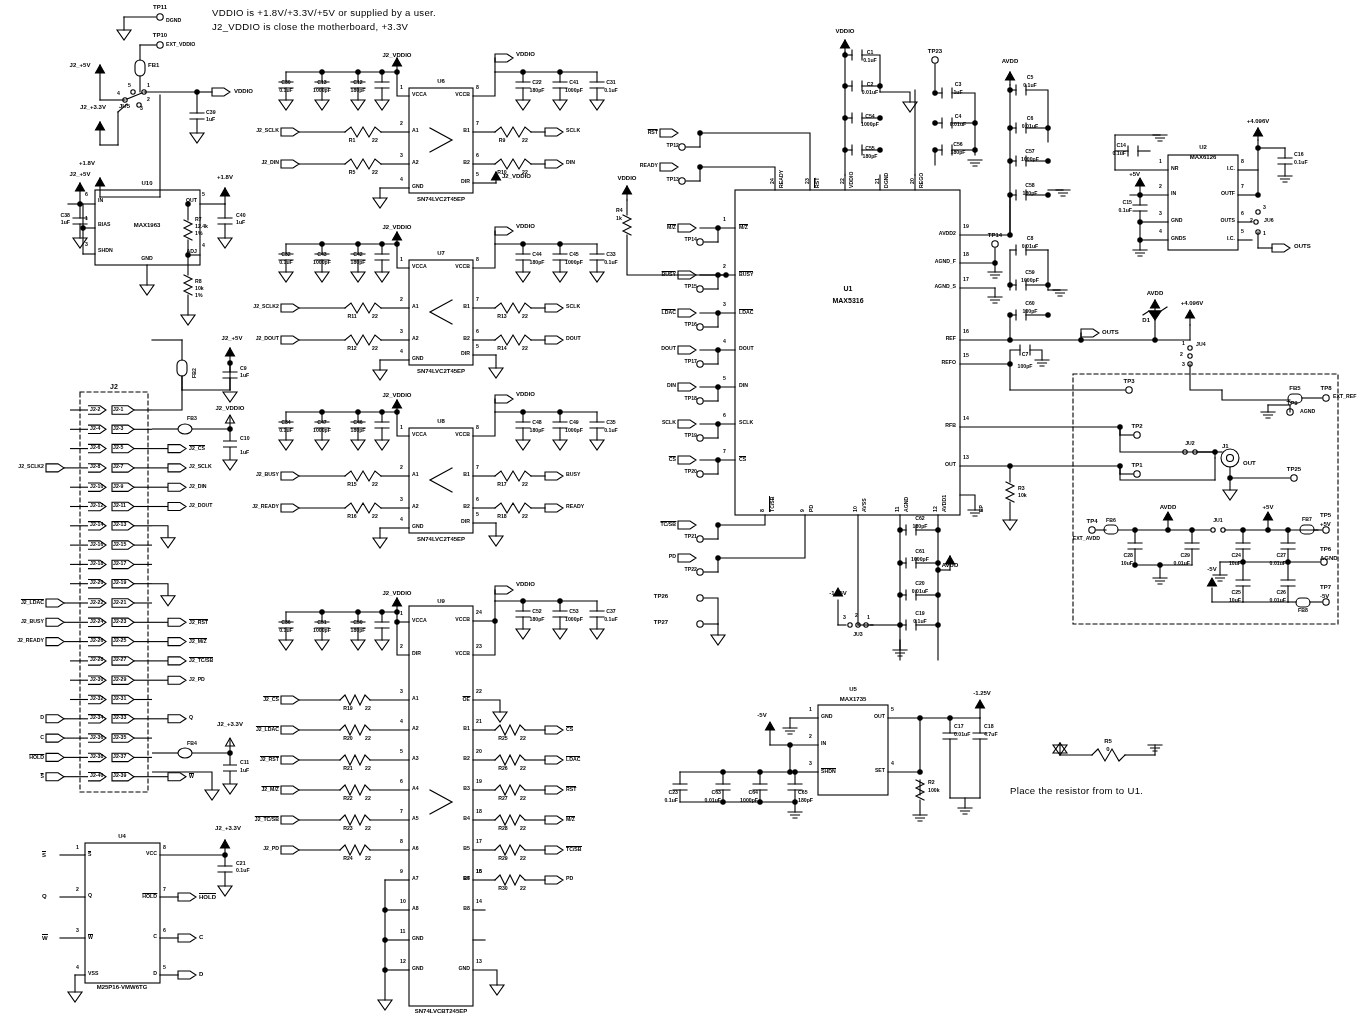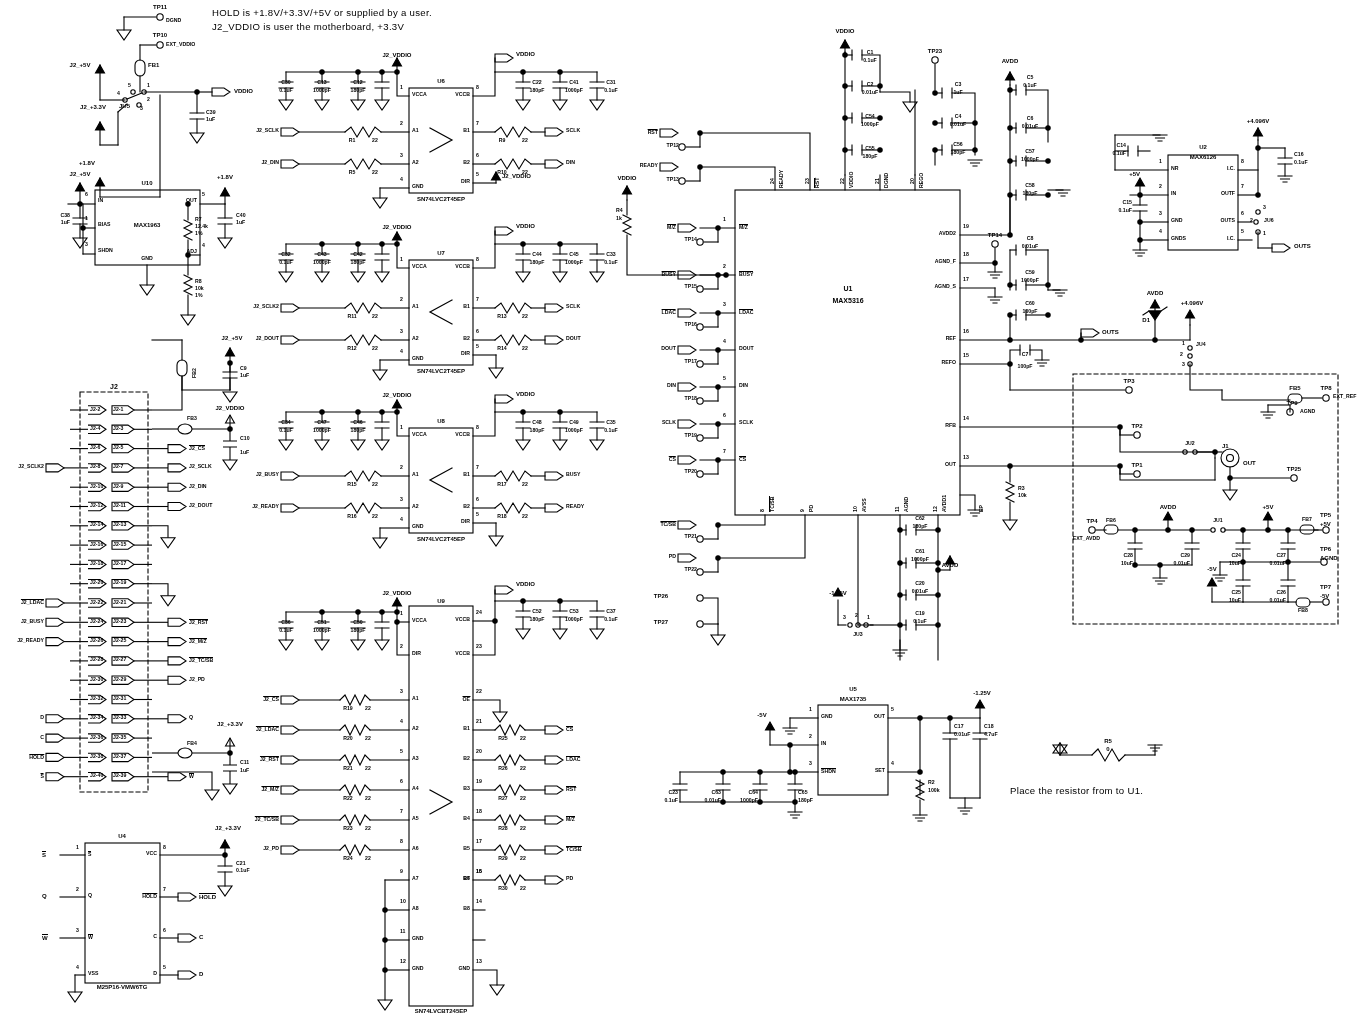--- a/index.html
+++ b/index.html
@@ -944,22 +944,22 @@
   <path d="M1092,755 l6,-6 l7,12 l7,-12 l7,12 l6,-6"></path>
   <path d="M1125,755 L1155,755"></path>
   <path d="M1060,755 L1060,743"></path>
         <use href="#gnd" x="1060" y="743" transform="scale(1,-1) translate(0,-1496)"></use>
   <path d="M1053,745 L1067,745 L1060,755 Z" fill="none"></path>
   <path d="M1155,755 L1155,745"></path>
         <use href="#gndf" x="1155" y="745"></use>
   </g>
 </svg>
 
-<div class="lbl note" style="left:212px;top:8px;">HOLD is +1.8V/+3.3V/+5V or supplied by a user.</div>
-<div class="lbl note" style="left:212px;top:22px;">J2_VDDIO is user the motherboard, +3.3V</div>
+<div class="lbl note" style="left:212px;top:8px;">VDDIO is +1.8V/+3.3V/+5V or supplied by a user.</div>
+<div class="lbl note" style="left:212px;top:22px;">J2_VDDIO is close the motherboard, +3.3V</div>
 <div class="lbl note" style="left:1010px;top:786px;">Place the resistor from to U1.</div>
 
 <div class="lbl t6 ctr" style="left:160px;top:4px;">TP11</div>
 <div class="lbl t5" style="left:166px;top:18px;">DGND</div>
 <div class="lbl t6 ctr" style="left:160px;top:32px;">TP10</div>
 <div class="lbl t5" style="left:166px;top:42px;">EXT_VDDIO</div>
 <div class="lbl t6" style="left:148px;top:62px;">FB1</div>
 <div class="lbl t6" style="left:119px;top:103px;">JU5</div>
 <div class="lbl t5" style="left:128px;top:83px;">5</div>
 <div class="lbl t5" style="left:147px;top:83px;">1</div>

